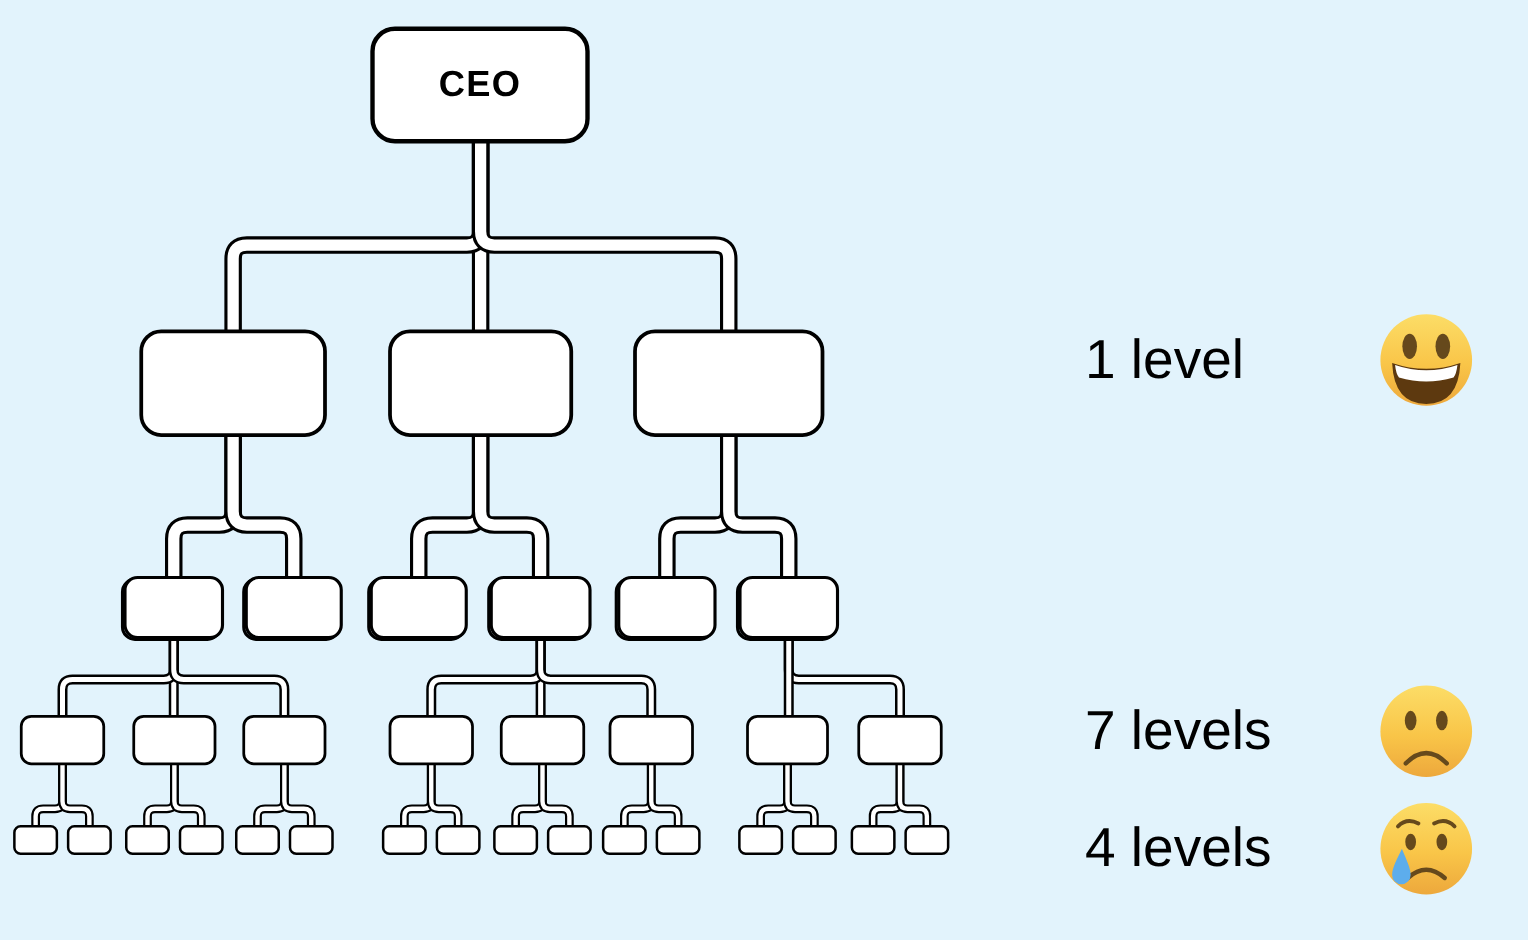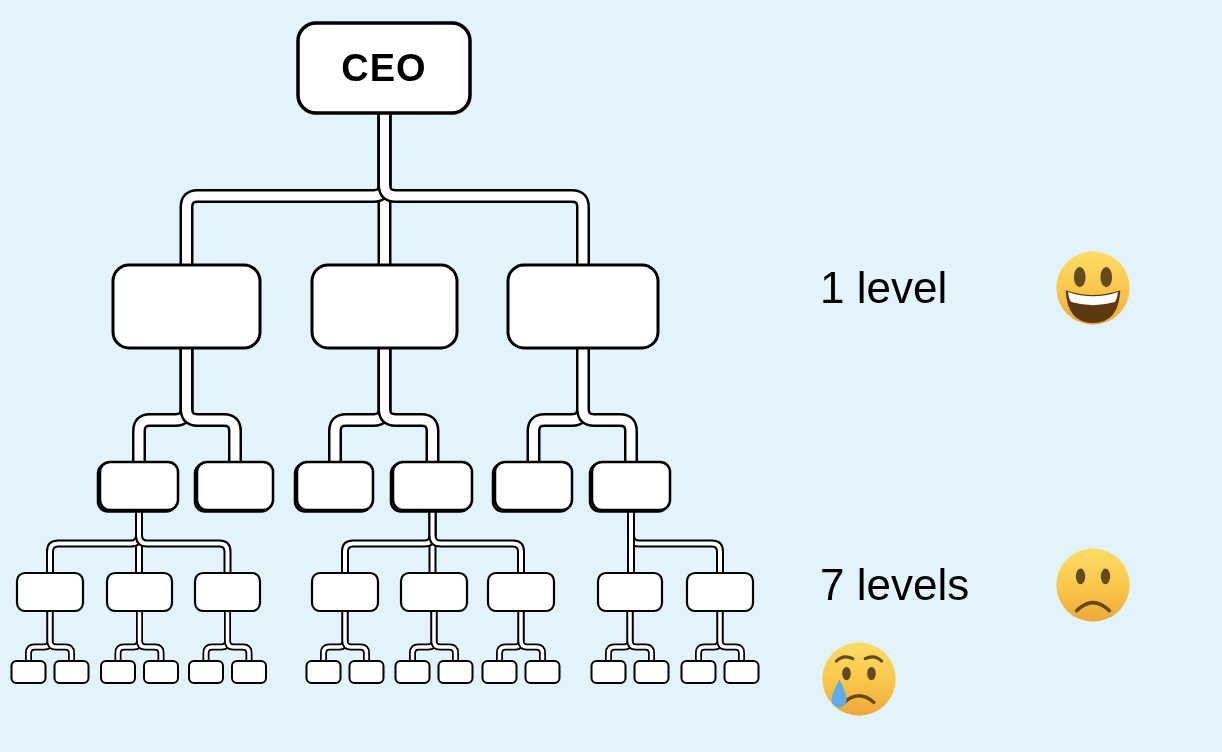--- a/index.html
+++ b/index.html
@@ -5,24 +5,24 @@
   html,body{margin:0;padding:0;}
   body{font-family:"Liberation Sans",sans-serif;}
   .canvas{
     position:relative;width:1222px;height:752px;overflow:hidden;
     background:#e2f3fc;
   }
   #tree-svg{position:absolute;left:0;top:0;}
   .ceo-label{
     position:absolute;left:298px;top:23px;width:172px;height:90px;
     display:flex;align-items:center;justify-content:center;
-    font-size:38px;font-weight:bold;color:#000;letter-spacing:1px;
+    font-size:29px;font-weight:bold;color:#000;letter-spacing:1px;
   }
   .legend-row{
-    position:absolute;left:820px;width:312px;height:80px;
+    position:absolute;left:868px;width:312px;height:80px;
     display:flex;align-items:center;justify-content:space-between;text-align:center;
   }
   .legend-label{font-size:44px;color:#000;}
   .emoji{width:78px;height:78px;display:block;}
 </style>
 </head>
 <body>
 
 <div class="canvas">
 
@@ -171,20 +171,21 @@
             </linearGradient>
           </defs>
           <circle cx="0" cy="0" r="47" fill="url(#grad-emoji-2)"></circle>
           <ellipse cx="-16" cy="-11" rx="6" ry="10" fill="#66491c"></ellipse>
           <ellipse cx="16" cy="-11" rx="6" ry="10" fill="#66491c"></ellipse>
           <path d="M -21 33 Q 0 12 21 33" fill="none" stroke="#66491c" stroke-width="4.5" stroke-linecap="round"></path>
         </svg></span>
   </div>
 
   <div class="legend-row" style="top:639px">
+    <span class="legend-label">4 levels</span>
     <span class="emoji" id="emoji-3"><svg viewBox="-50 -50 100 100" width="78" height="78">
           <defs>
             <linearGradient id="grad-emoji-3" x1="0" y1="0" x2="0" y2="1">
               <stop offset="0%" stop-color="#fcdd67"></stop>
               <stop offset="55%" stop-color="#f9c548"></stop>
               <stop offset="100%" stop-color="#eda83c"></stop>
             </linearGradient>
           </defs>
           <circle cx="0" cy="0" r="47" fill="url(#grad-emoji-3)"></circle>
           <path d="M -29 -23 Q -20 -32 -8 -26" fill="none" stroke="#66491c" stroke-width="4" stroke-linecap="round"></path>

